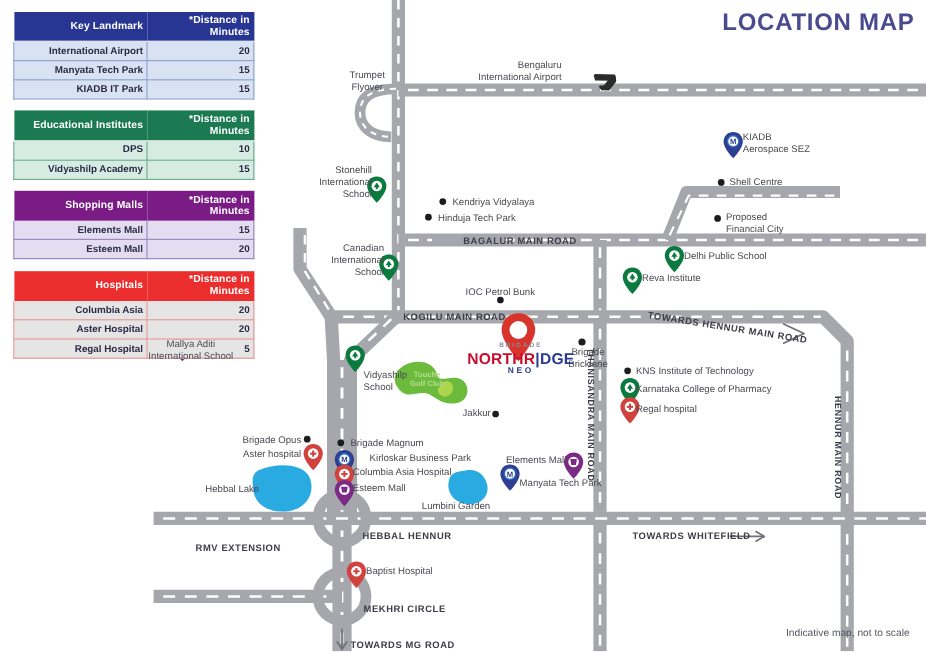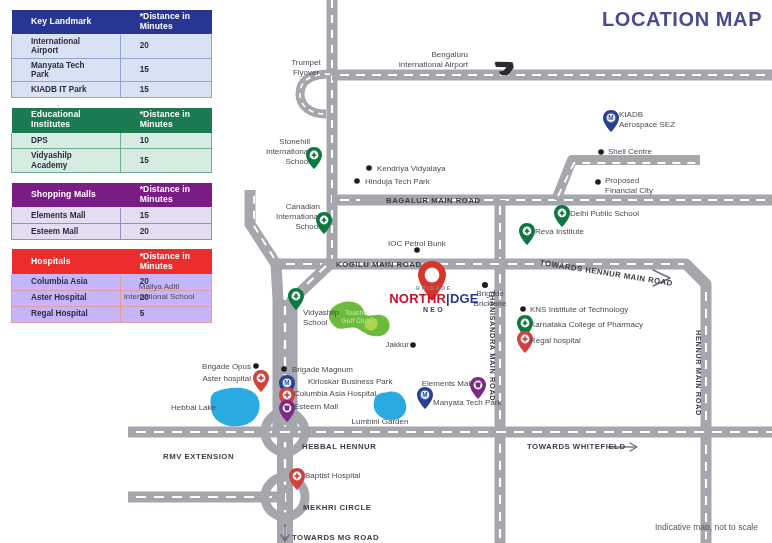--- a/index.html
+++ b/index.html
@@ -42,22 +42,22 @@
   }
   .legend-table {
     width: 201px;
     border-collapse: collapse;
     margin-bottom: 9px;
     table-layout: fixed;
     font-size: 8.3px;
   }
   .legend-table th, .legend-table td {
     border: 1px solid #9a9ac0;
-    padding: 2px 19px;
-    text-align: left;
+    padding: 2px 3px;
+    text-align: right;
     line-height: 1.15;
     height: 11px;
   }
   .legend-table th {
     color: #ffffff;
     font-weight: bold;
     font-size: 8.6px;
     letter-spacing: 0.1px;
     border-color: transparent;
   }
@@ -70,21 +70,21 @@
   .col-dist { width: 44%; }
 
   
   .t-landmark th { background: #283593; }
   .t-landmark td { background: #d9e2f3; border-color:#8fa5cf; }
   .t-edu th { background: #1b7a52; }
   .t-edu td { background: #d6ece3; border-color:#6fae93; }
   .t-mall th { background: #7b1b85; }
   .t-mall td { background: #e4dcf0; border-color:#9b8cc0; }
   .t-hosp th { background: #ec2d2d; }
-  .t-hosp td { background: #c4b5fd; border-color:#e79a9a; }
+  .t-hosp td { background: #e5e5e5; border-color:#e79a9a; }
 
   
   #map-canvas {
     position: absolute;
     left: 0; top: 0;
     width: 772px; height: 543px;
   }
 
   
   .maplabel {

